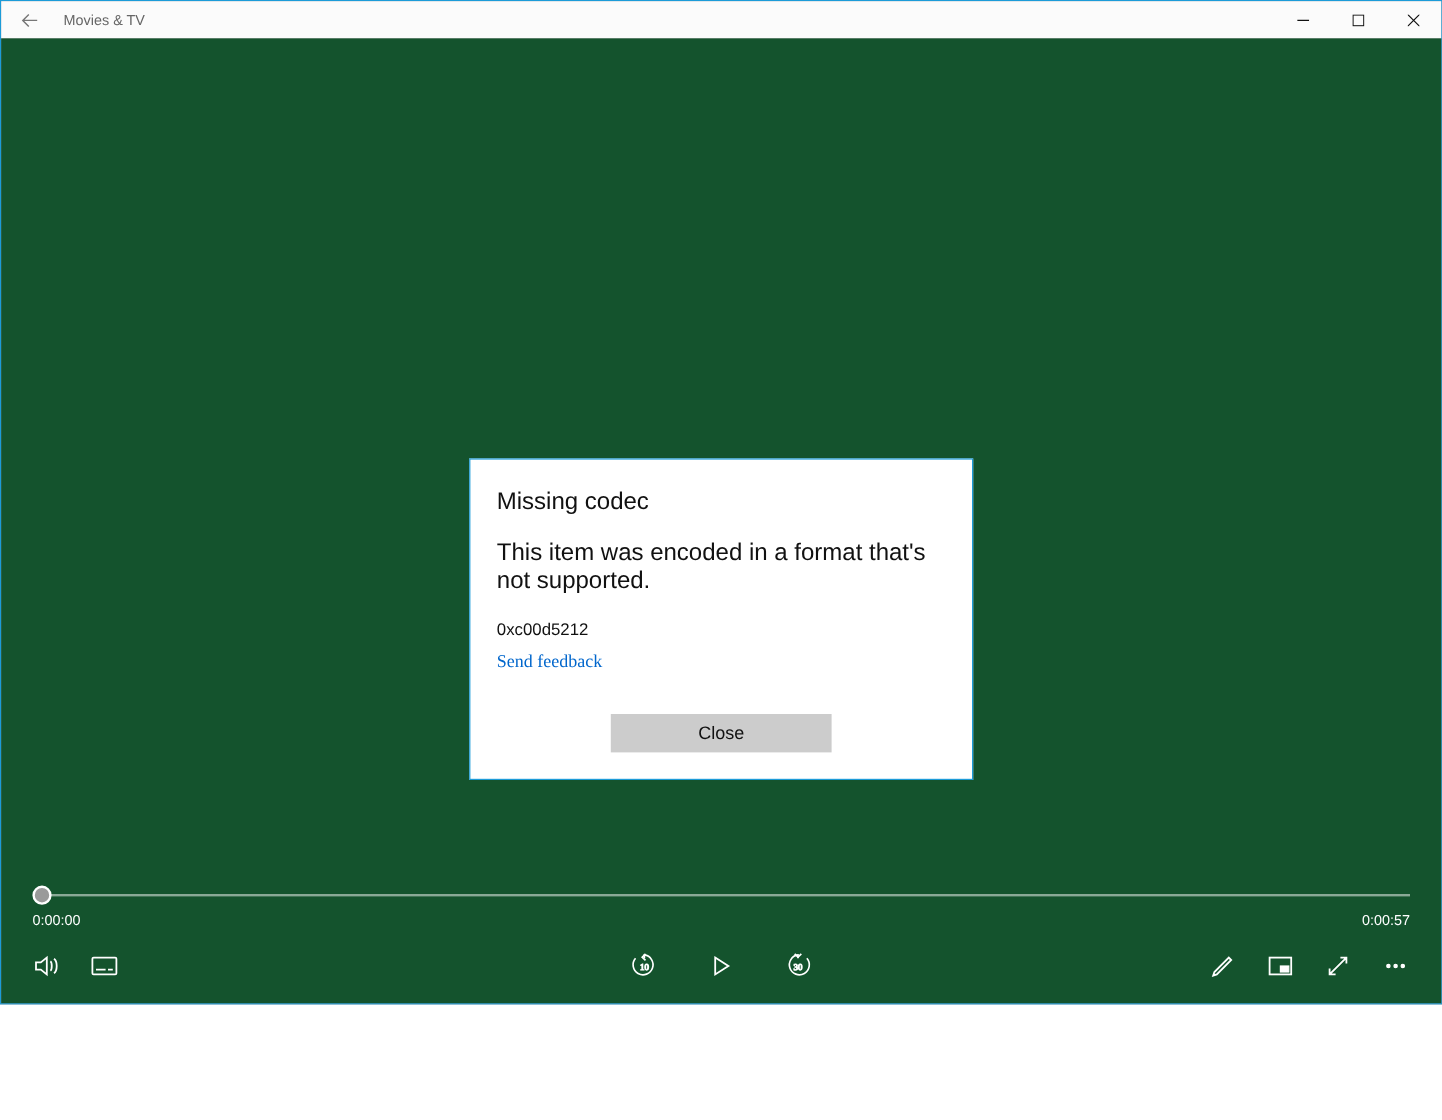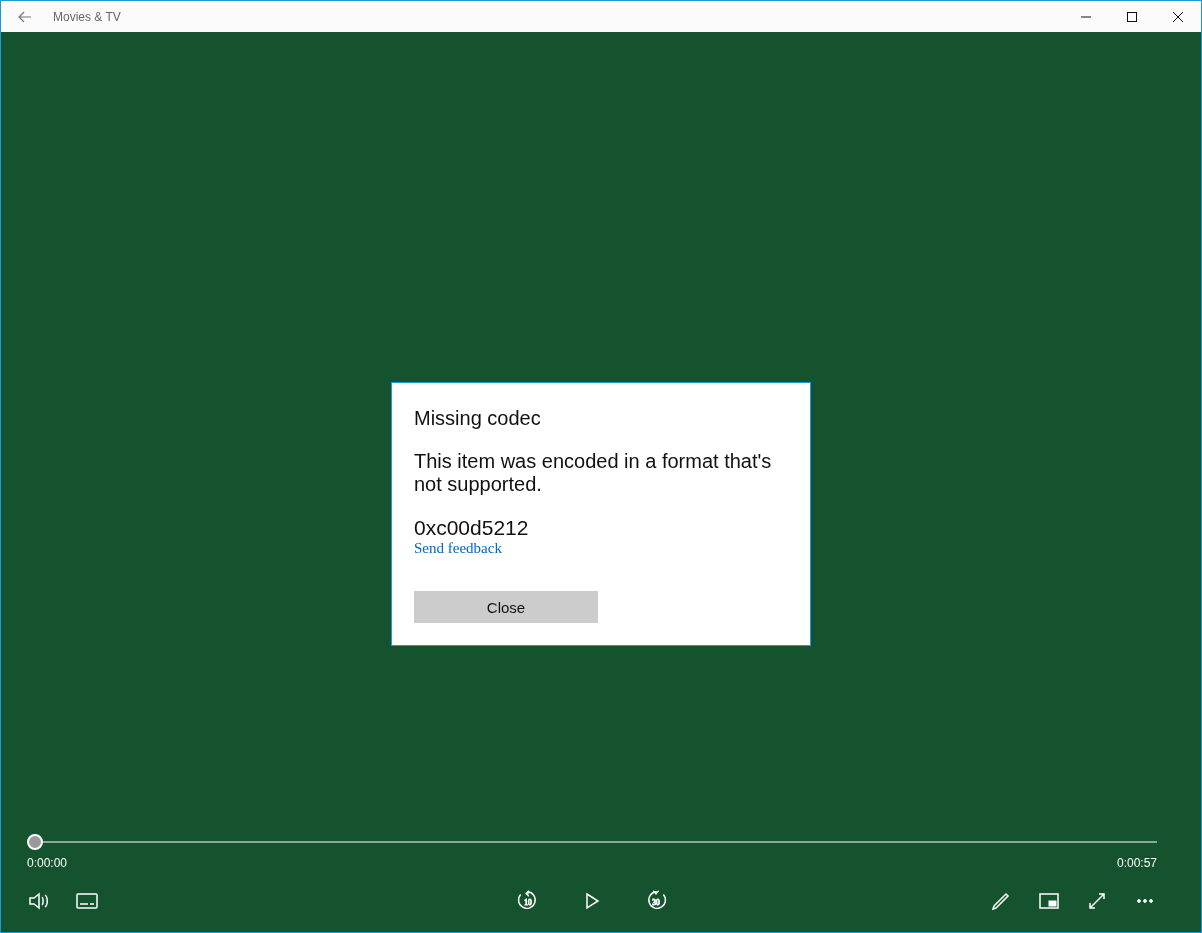--- a/index.html
+++ b/index.html
@@ -1,18 +1,18 @@
 <!DOCTYPE html>
 <html><head>
 <meta charset="utf-8">
 <style>
   * { box-sizing: border-box; margin: 0; padding: 0; }
   html, body { width: 1202px; height: 933px; font-family: "Segoe UI", sans-serif; overflow: hidden; }
   .app {
-    width: 1202px; height: 933px; border: 1px solid #1c9bd8;
+    width: 1202px; height: 837px; border: 1px solid #1c9bd8;
     display: flex; flex-direction: column; background: #9a9a9a;
   }
   
   .titlebar {
     height: 31px; background: #fbfbfb; display: flex; align-items: center;
     padding-left: 8px; color: #666; font-size: 12px; flex-shrink: 0;
   }
   .back-btn {
     width: 32px; height: 100%; display: flex; align-items: center; justify-content: center;
     color: #888;
@@ -30,30 +30,30 @@
   }
   .video-main { flex: 1; position: relative; }
   
   .dialog {
     position: absolute; top: 350px; left: 50%; transform: translate(-50%,0);
     width: 420px; background: #ffffff; border: 1px solid #1c9bd8;
     padding: 24px 22px 22px 22px;
   }
   .dialog-title { font-size: 20px; font-weight: 400; color: #111; margin-bottom: 20px; }
   .dialog-message { font-size: 20px; color: #111; margin-bottom: 20px; }
-  .dialog-code { font-size: 21px; color: #111; margin-bottom: 0; }
+  .dialog-code { font-size: 14px; color: #111; margin-bottom: 12px; }
   .dialog-link { font-size: 15px; color: #0066cc; cursor: pointer; font-family: Liberation Serif, serif; }
-  .dialog-actions { display: flex; justify-content: flex-start; margin-top: 34px; }
+  .dialog-actions { display: flex; justify-content: center; margin-top: 34px; }
   .dialog-close {
     width: 184px; height: 32px; background: #cccccc; border: none;
     font-size: 15px; color: #111; cursor: pointer;
   }
   
   .controls {
-    height: 100px; padding: 0 44px 0 26px; display: flex; flex-direction: column;
+    height: 100px; padding: 0 26px 0 26px; display: flex; flex-direction: column;
     color: #fff; flex-shrink: 0;
   }
   .seek-row { position: relative; height: 20px; margin-top: 0; }
   .seek-track {
     position: absolute; left: 5px; right: 0; top: 9px; height: 2px; background: rgba(255,255,255,0.5);
   }
   .seek-thumb {
     position: absolute; left: 0; top: 2px; width: 16px; height: 16px;
     border: 2px solid #fff; border-radius: 50%; background: #9a9a9a;
   }

